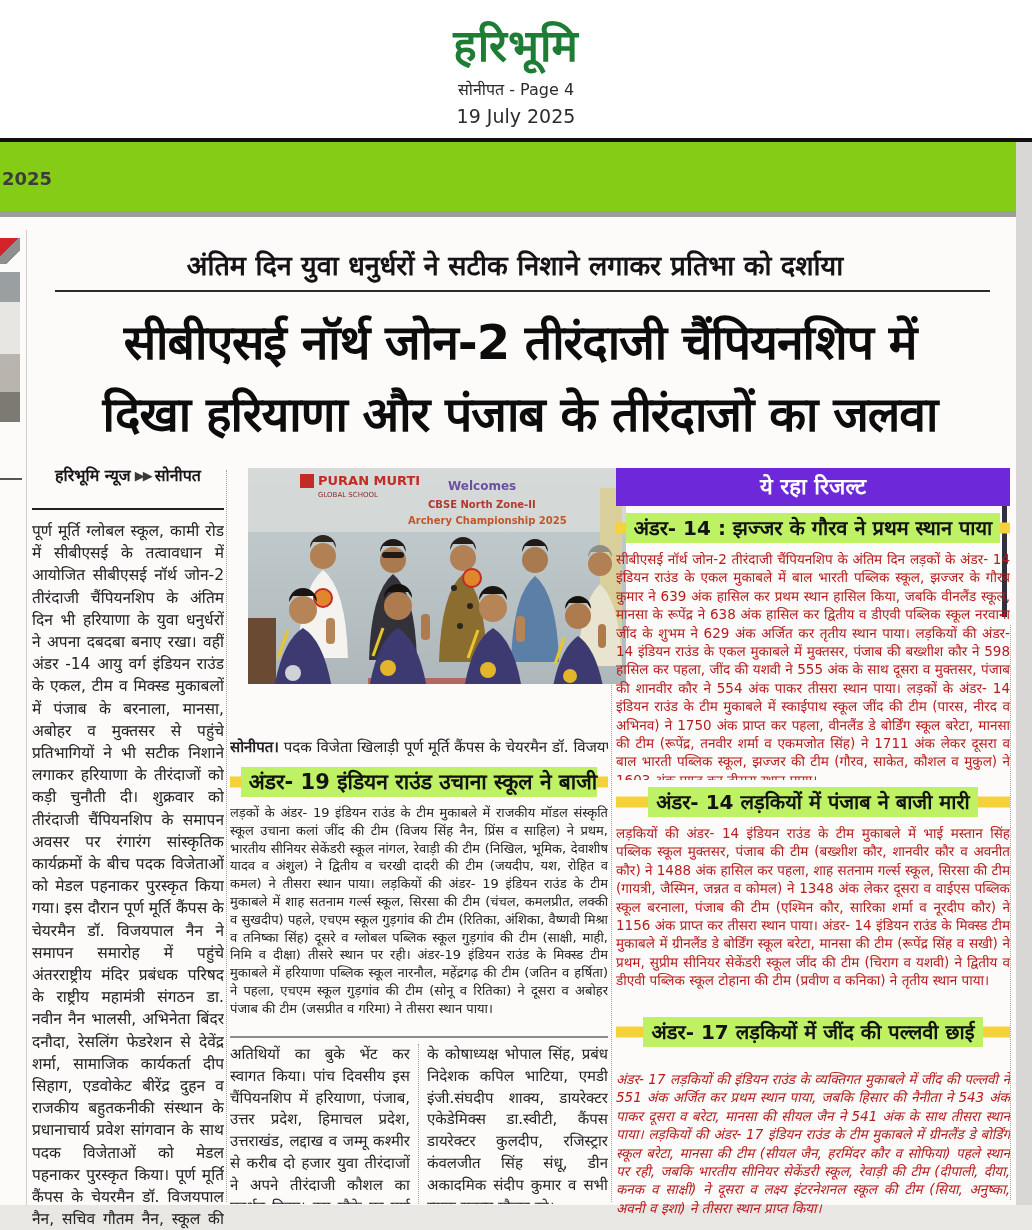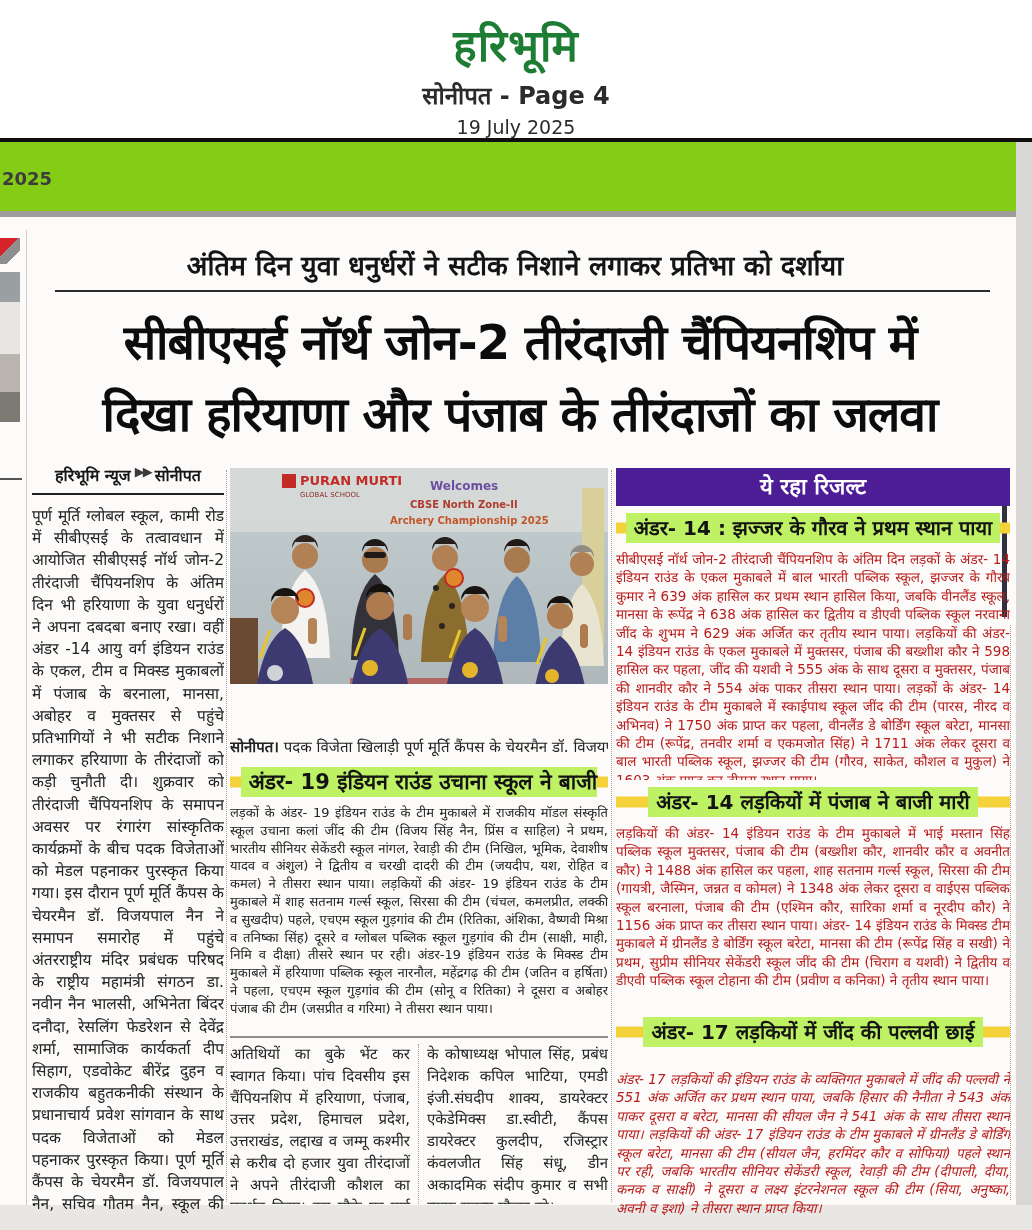--- a/index.html
+++ b/index.html
@@ -7,21 +7,21 @@
   body {
     position:relative;
     font-family:"DejaVu Sans","Liberation Sans",sans-serif;
     background:#f1efec;
     overflow:hidden;
     color:#1b1b1b;
   }
   
   .masthead { position:absolute; left:0; top:0; width:1032px; height:138px; background:#ffffff; text-align:center; }
   .logo { margin-top:14px; font-size:44px; font-weight:bold; color:#1e7d34; letter-spacing:1px; }
-  .edition { margin-top:4px; font-size:24px; color:#2b2b2b;font-weight:bold; }
+  .edition { margin-top:4px; font-size:16px; color:#2b2b2b; }
   .pubdate { margin-top:5px; font-size:19px; color:#2b2b2b; }
   .black-rule { position:absolute; left:0; top:138px; width:1032px; height:4px; background:#101010; }
 
   
   .page-strip { position:absolute; left:0; top:142px; width:1032px; height:70px; background:#84cc16; overflow:hidden; }
   .strip-year { position:absolute; left:2px; top:26px; font-size:18px; font-weight:bold; color:#3c3c3c; }
   .strip-right-title { position:absolute; right:14px; top:10px; font-size:44px; font-weight:bold; color:#4a4a4a; white-space:nowrap; }
   .gray-bar { position:absolute; left:0; top:211px; width:1016px; height:6px; background:#9e9c9a; }
 
   
@@ -44,43 +44,43 @@
 
   
   .vsep { position:absolute; width:0; border-left:1px dotted #a5a29e; }
   .vsep.s1 { left:226px; top:470px; height:732px; }
   .vsep.s2 { left:611px; top:470px; height:732px; }
   .vsep.s3 { left:1010px; top:625px; height:575px; }
   .dark-frag { position:absolute; left:1002px; top:505px; width:5px; height:112px; background:#30303e; }
 
   
   .col1 { position:absolute; left:32px; top:464px; width:192px; }
-  .byline { display:flex; justify-content:center; gap:4px; font-size:16px; font-weight:bold; color:#161616; padding-bottom:7px; border-bottom:2px solid #222; }
+  .byline { display:flex; justify-content:center; align-items:center; gap:4px; font-size:16px; font-weight:bold; color:#161616; padding-bottom:22px; border-bottom:2px solid #222; }
   .byline .arrows { color:#3a3a3a; font-size:13px; letter-spacing:-2px; }
   .col1-body { margin-top:10px; font-size:15.5px; line-height:22.2px; text-align:justify; color:#232323; height:712px; overflow:hidden; }
 
   
-  .photo-wrap { position:absolute; left:230px; top:468px; width:378px; height:216px; background:#b9c2c4; overflow:hidden; }
+  .photo-wrap { position:absolute; left:248px; top:468px; width:378px; height:216px; background:#b9c2c4; overflow:hidden; }
   .caption { position:absolute; left:230px; top:736px; width:378px; height:26px; font-size:15px; color:#222; overflow:hidden; white-space:nowrap; }
   .caption b { font-weight:bold; }
 
   .yellow-head { position:relative; text-align:center; font-weight:bold; color:#131313; height:32px; line-height:32px; overflow:hidden; }
   .yellow-head::before { content:""; position:absolute; left:0; right:0; top:50%; height:11px; transform:translateY(-50%); background:#f6d23a; }
   .yellow-head .yh { position:relative; background:#bef264; padding:3px 8px; }
 
   .mid-head { position:absolute; left:230px; top:766px; width:378px; font-size:21px; }
   .mid-body { position:absolute; left:230px; top:804px; width:378px; height:228px; font-size:13px; line-height:17.8px; text-align:justify; color:#242424; overflow:hidden; }
   .mid-divider { position:absolute; left:230px; top:1036px; width:378px; height:2px; background:#8f8d8a; }
   .mid-cols { position:absolute; left:230px; top:1044px; width:378px; height:160px; display:flex; }
   .mid-col { width:50%; font-size:15px; line-height:21.8px; text-align:justify; color:#232323; overflow:hidden; }
   .mid-col.first { padding-right:8px; border-right:1px dotted #a5a29e; }
   .mid-col.second { padding-left:8px; }
 
   
-  .red-banner { position:absolute; left:616px; top:468px; width:394px; height:38px; background:#4c1d95; color:#ffffff; font-size:22px; font-weight:bold; text-align:center; line-height:38px; overflow:hidden; }
+  .red-banner { position:absolute; left:616px; top:468px; width:394px; height:38px; background:#6d28d9; color:#ffffff; font-size:22px; font-weight:bold; text-align:center; line-height:38px; overflow:hidden; }
   .res-head { position:absolute; left:616px; width:394px; font-size:20px; }
   .res-head.h1 { top:512px; }
   .res-head.h2 { top:786px; }
   .res-head.h3 { top:1016px; }
   .res-body { position:absolute; left:616px; width:394px; font-size:13.5px; line-height:18.4px; text-align:justify; color:#b91c1c; overflow:hidden; }
   .res-body.b1 { top:550px; height:230px; }
   .res-body.b2 { top:824px; height:186px; }
   .res-body.b3 { top:1070px; height:145px;font-style:italic; }
 
   

